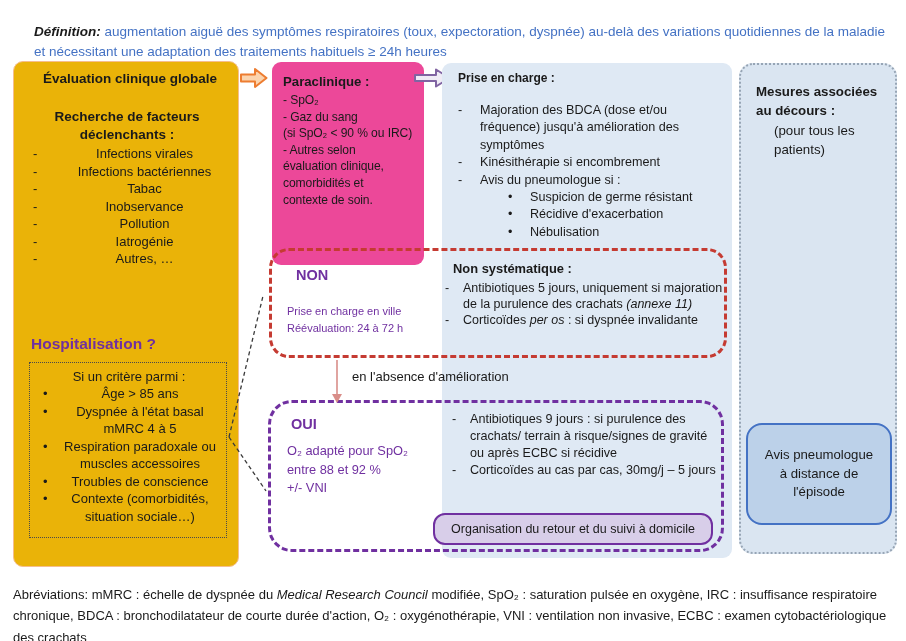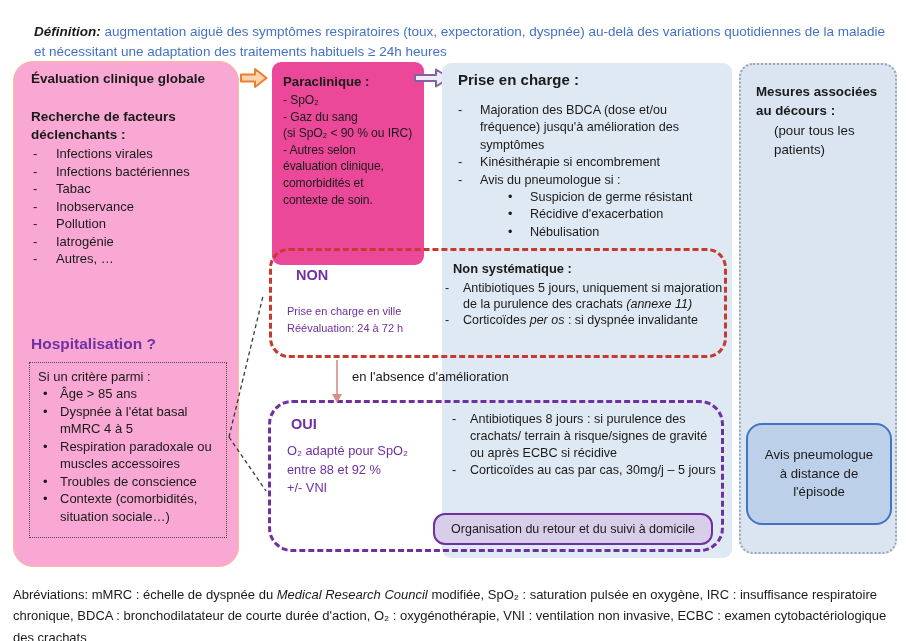--- a/index.html
+++ b/index.html
@@ -6,22 +6,22 @@
   .canvas{position:relative;width:906px;height:641px;background:#fff;overflow:hidden;
           font-family:"Liberation Sans",sans-serif;color:#1a1a1a;}
   .abs{position:absolute;}
 
   
   .definition{left:34px;top:8px;width:864px;font-size:13.5px;line-height:1.5;}
   .def-label{font-weight:bold;font-style:italic;color:#1a1a1a;}
   .def-text{color:#4472C4;}
 
   
-  .eval-box{left:13px;top:61px;width:224px;height:504px;background:#f9a8d4;
-            border:1px solid #F5BE8E;border-radius:20px;}
+  .eval-box{left:13px;top:61px;width:224px;height:504px;background:#eab308;
+            border:1px solid #F5BE8E;border-radius:10px;text-align:center;}
   .eval-title{left:17px;top:9px;width:198px;font-size:13.5px;font-weight:bold;}
   .eval-subtitle{left:17px;top:46px;width:192px;font-size:13.5px;font-weight:bold;line-height:1.35;}
   .factor-list{left:17px;top:83px;width:202px;margin:0;padding:0;list-style:none;
                font-size:13px;line-height:17.5px;}
   .factor-list li{position:relative;padding-left:25px;}
   .factor-list li::before{content:"-";position:absolute;left:2px;}
   .hosp-title{left:17px;top:273px;font-size:15.5px;font-weight:bold;color:#7030A0;}
   .criteria-box{left:15px;top:300px;width:198px;height:176px;border:1.3px dotted #4a4a4a;
                 padding:6px 6px 0 8px;box-sizing:border-box;font-size:13px;}
   .criteria-intro{margin:0 0 1px 0;}
@@ -30,21 +30,21 @@
   .criteria-list li::before{content:"•";position:absolute;left:5px;}
 
   
   .para-box{left:272px;top:62px;width:152px;height:203px;background:#ec4899;border-radius:9px;
             padding:12px 4px 0 11px;box-sizing:border-box;}
   .para-title{font-size:13.2px;font-weight:bold;margin-bottom:3px;}
   .para-line{font-size:12.1px;line-height:16.6px;white-space:nowrap;letter-spacing:-0.1px;}
 
   
   .prise-panel{left:442px;top:63px;width:290px;height:495px;background:#DFE9F4;border-radius:9px;}
-  .prise-title{left:16px;top:8px;font-size:15px;font-weight:bold;}
+  .prise-title{left:16px;top:8px;font-size:12px;font-weight:bold;}
   .prise-list{left:0;top:39px;width:280px;font-size:12.6px;line-height:17.4px;}
   .dash-item{position:relative;padding-left:38px;}
   .dash-item::before{content:"-";position:absolute;left:16px;}
   .sub-list .sub-item{position:relative;padding-left:88px;}
   .sub-list .sub-item::before{content:"•";position:absolute;left:66px;}
 
   
   .non-box{left:269px;top:248px;width:458px;height:110px;border:3px dashed #C53B32;
            border-radius:20px;box-sizing:border-box;}
   .non-label{left:24px;top:16px;font-size:14.5px;font-weight:bold;color:#7030A0;}
@@ -182,21 +182,21 @@
   <div class="abs transition-label">en l'absence d'amélioration</div>
 
   <div class="abs oui-box">
     <div class="abs oui-label">OUI</div>
     <div class="abs oui-lines">
       <div>O₂ adapté pour SpO₂</div>
       <div>entre 88 et 92 %</div>
       <div>+/- VNI</div>
     </div>
     <div class="abs oui-list">
-      <div class="dash-item">Antibiotiques 8 jours : si purulence des crachats/ terrain à risque/signes de gravité ou après ECBC si récidive</div>
+      <div class="dash-item">Antibiotiques 9 jours : si purulence des crachats/ terrain à risque/signes de gravité ou après ECBC si récidive</div>
       <div class="dash-item">Corticoïdes au cas par cas, 30mg/j – 5 jours</div>
     </div>
     <div class="abs org-box">
       <span>Organisation du retour et du suivi à domicile</span>
     </div>
   </div>
 
   <svg class="abs overlay" width="906" height="641">
     <line x1="229" y1="437" x2="263" y2="296" stroke="#3a3a3a" stroke-width="1.3" stroke-dasharray="4 3"></line>
     <line x1="229" y1="437" x2="266" y2="491" stroke="#3a3a3a" stroke-width="1.3" stroke-dasharray="4 3"></line>

